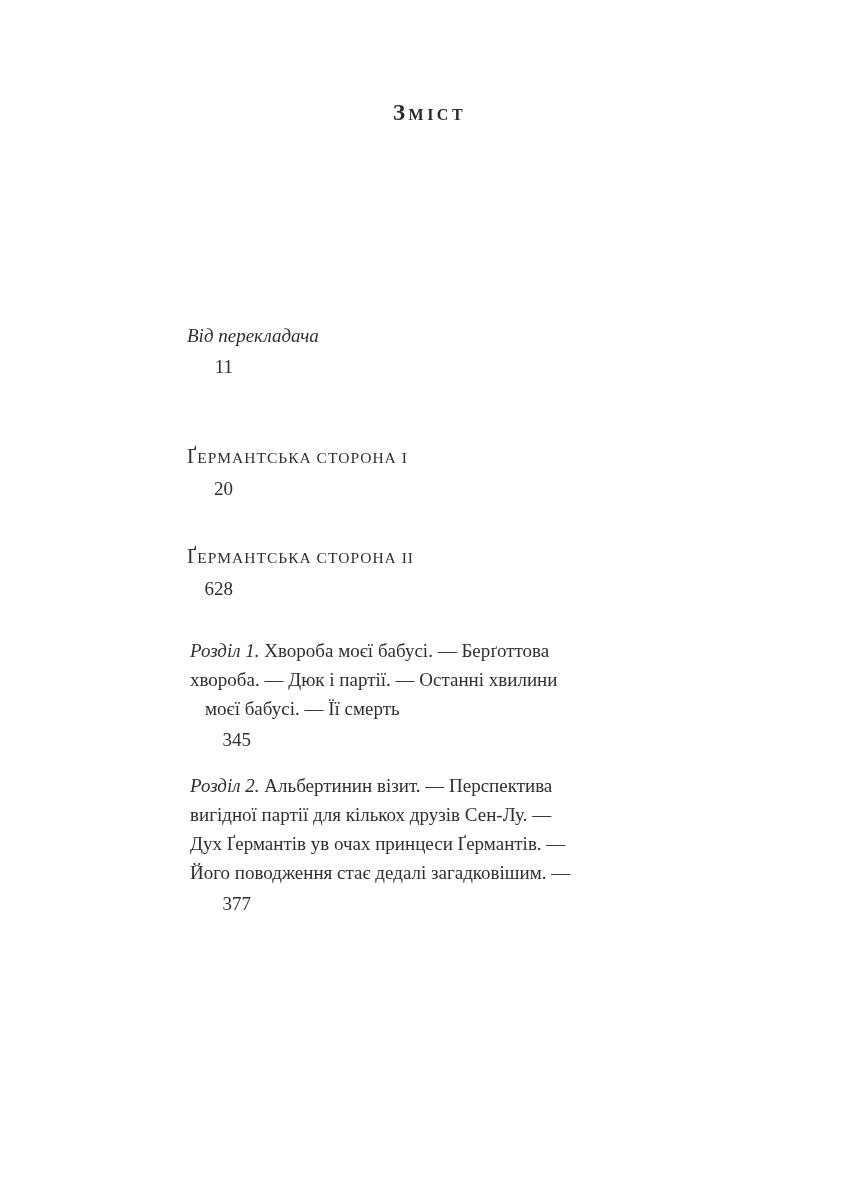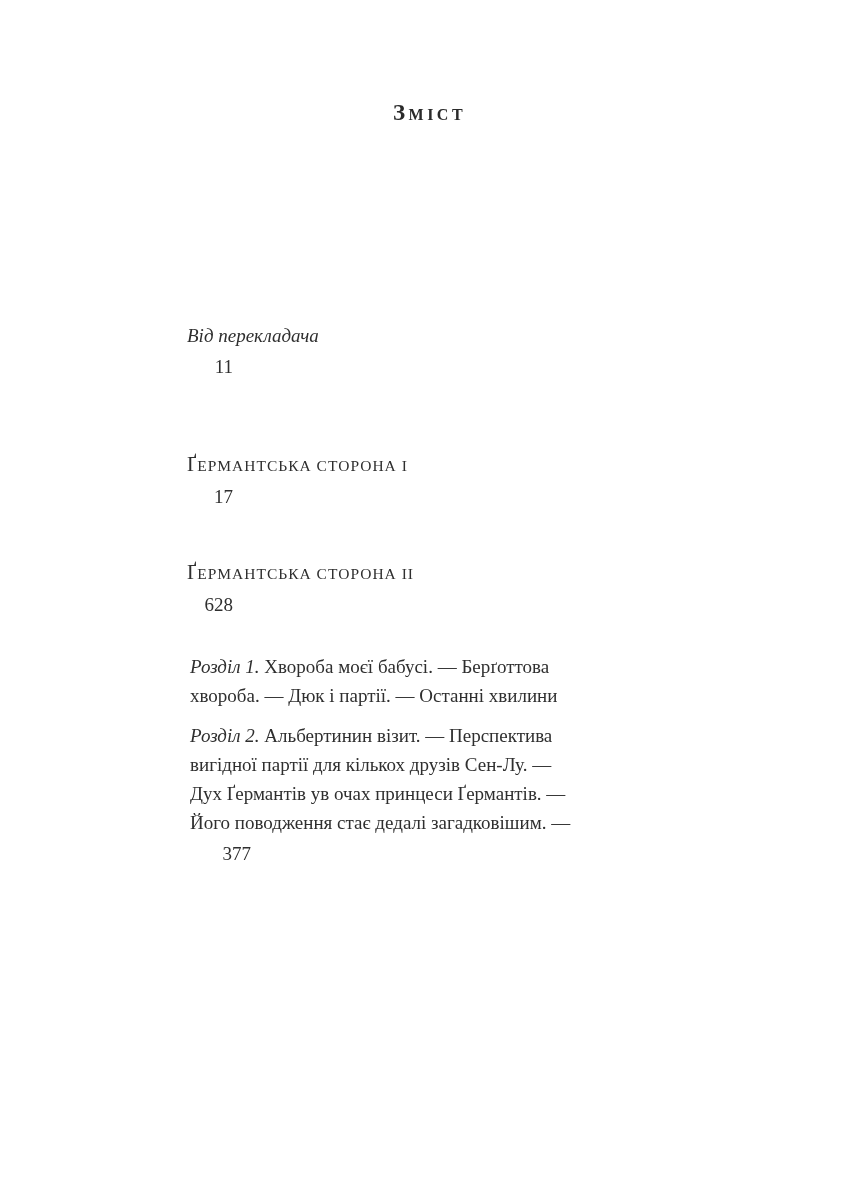--- a/index.html
+++ b/index.html
@@ -43,21 +43,20 @@
     font-size: 19px;
     white-space: nowrap;
   }
   .entry-italic .label {
     font-style: italic;
   }
   .entry-section .label {
     display: block;
     font-size: 15.5px;
     letter-spacing: 1px;
-    margin-top: 8px;
   }
   .entry-section .label::first-letter {
     font-size: 20.5px;
     line-height: 1;
   }
   .leader {
     flex: 1 1 auto;
     height: 2px;
     margin: 0 14px 0 15px;
     background-image: repeating-linear-gradient(to right,
@@ -77,54 +76,59 @@
     line-height: 29px;
   }
   .chapter-label {
     font-style: italic;
   }
   
   .entry-translator { margin-top: 192px; }
   .entry-section-1  { margin-top: 45px; }
   .entry-section-2  { margin-top: 23px; }
   .entry-chapter-1  { margin-top: 16px; }
-  .entry-chapter-2  { margin-top: 11px; }
+  .entry-chapter-2  { }
 </style>
 </head>
 <body>
 
 <div class="page">
   <div class="content">
 
     <h1 class="title">Зміст</h1>
 
     <div class="row entry-italic entry-translator">
       <span class="label">Від перекладача</span>
       <span class="leader"></span>
       <span class="pagenum">11</span>
     </div>
 
     <div class="row entry-section entry-section-1">
       <span class="label">ҐЕРМАНТСЬКА СТОРОНА І</span>
       <span class="leader"></span>
-      <span class="pagenum">17</span>
+      <span class="pagenum">20</span>
     </div>
 
     <div class="row entry-section entry-section-2">
       <span class="label">ҐЕРМАНТСЬКА СТОРОНА ІІ</span>
       <span class="leader"></span>
       <span class="pagenum">628</span>
     </div>
 
     <div class="chapter entry-chapter-1">
       <div class="line">
         <span class="chapter-label">Розділ 1.</span>
         <span>Хвороба моєї бабусі. — Берґоттова</span>
       </div>
       <div class="line">хвороба. — Дюк і партії. — Останні хвилини</div>
+      <div class="row line">
+        <span class="label">моєї бабусі. — Її смерть</span>
+        <span class="leader"></span>
+        <span class="pagenum">345</span>
+      </div>
     </div>
 
     <div class="chapter entry-chapter-2">
       <div class="line">
         <span class="chapter-label">Розділ 2.</span>
         <span>Альбертинин візит. — Перспектива</span>
       </div>
       <div class="line">вигідної партії для кількох друзів Сен-Лу. —</div>
       <div class="line">Дух Ґермантів ув очах принцеси Ґермантів. —</div>
       <div class="line">Його поводження стає дедалі загадковішим. —</div>

